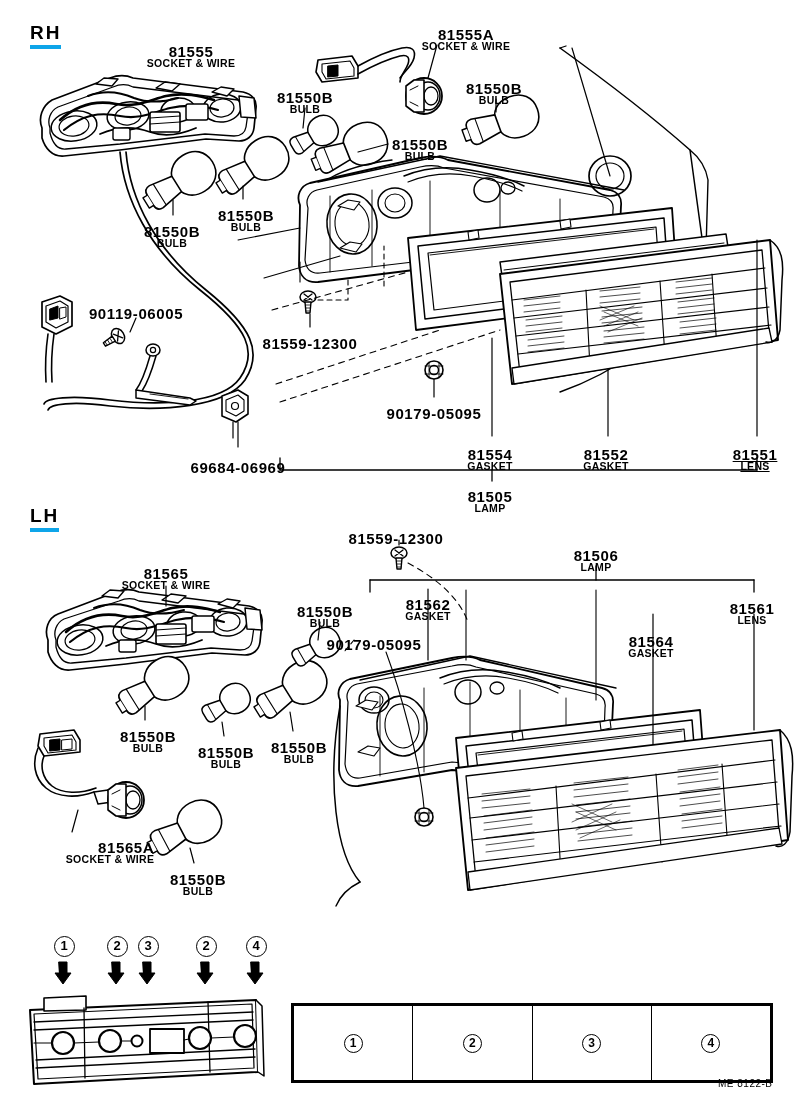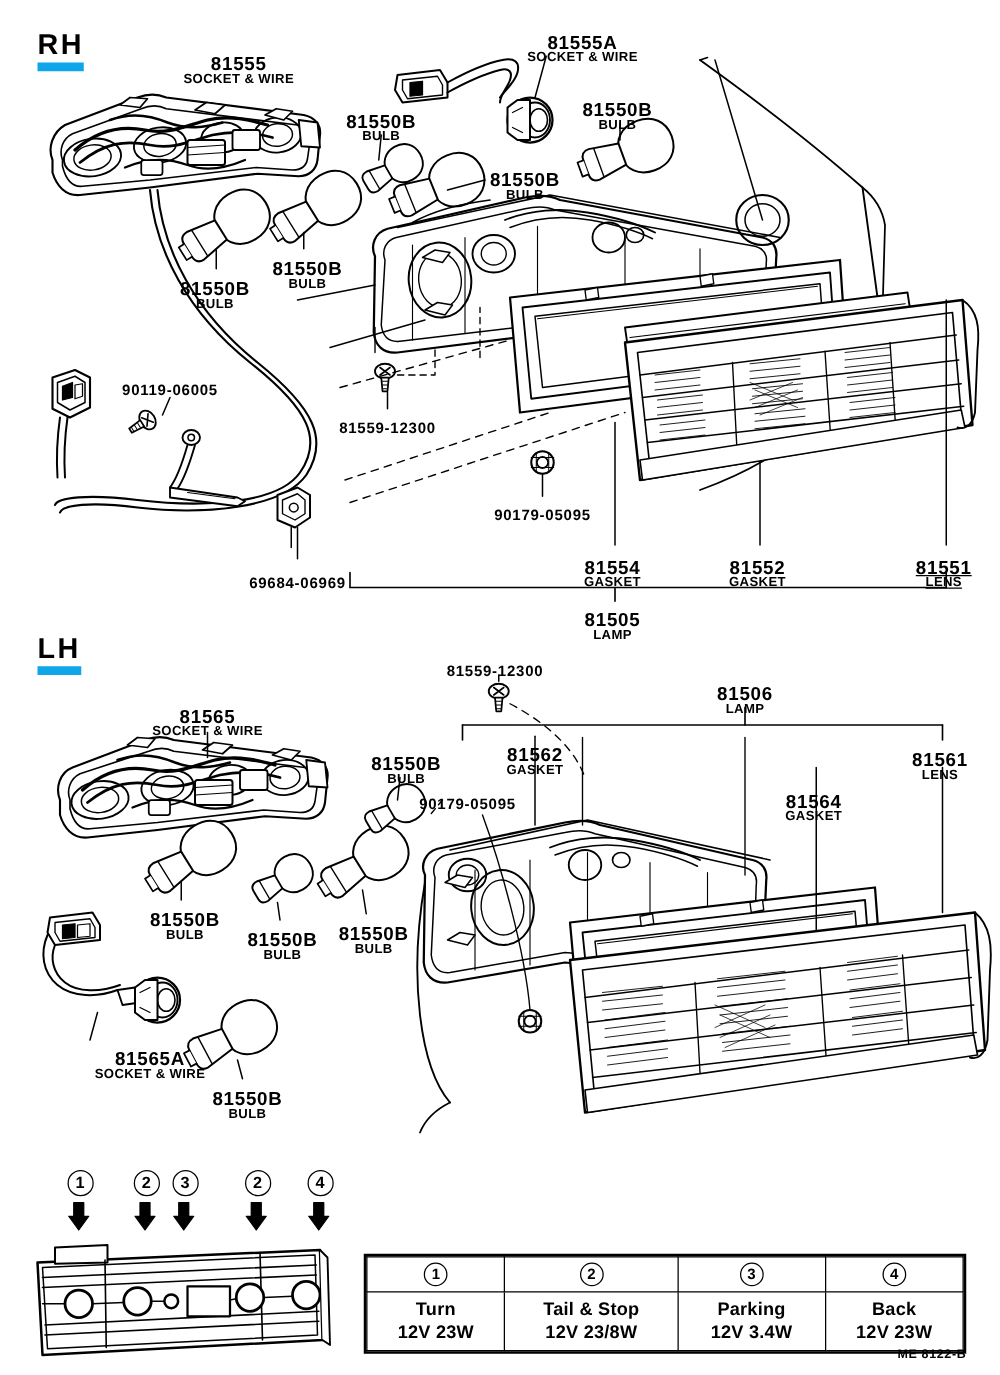--- a/index.html
+++ b/index.html
@@ -39,33 +39,33 @@
     font-weight: bold;
     letter-spacing: 0.6px;
   }
   .lbl .sub {
     display: block;
     font-size: 10.5px;
     font-weight: bold;
     letter-spacing: 0.3px;
     margin-top: -1px;
   }
-  .lbl.single .pn { font-size: 12px; text-align: right; }
+  .lbl.single .pn { font-size: 15px; text-align: right; }
   .sect {
     position: absolute;
-    font-size: 23px;
+    font-size: 19px;
     font-weight: bold;
     letter-spacing: 2px;
-    border-bottom: 7px solid #0ea5e9;
+    border-bottom: 4px solid #0ea5e9;
     padding-bottom: 1px;
   }
   .code {
     position: absolute;
     font-size: 10px;
-    font-weight: bold;
+    font-weight: normal;
     letter-spacing: 0.5px;
   }
   
   #legend {
     position: absolute;
     left: 291px; top: 1003px;
     width: 478px; height: 76px;
     border: 2px solid #000;
     border-collapse: collapse;
     background: #fff;
@@ -683,21 +683,21 @@
         <span class="sub">BULB</span>
       </div>
       <div class="lbl" style="left: 226px; top: 745px; transform: translateX(-50%);">
         <span class="pn">81550B</span>
         <span class="sub">BULB</span>
       </div>
       <div class="lbl" style="left: 299px; top: 740px; transform: translateX(-50%);">
         <span class="pn">81550B</span>
         <span class="sub">BULB</span>
       </div>
-      <div class="lbl" style="left: 120px; top: 840px; transform: translateX(-50%);">
+      <div class="lbl" style="left: 110px; top: 840px; transform: translateX(-50%); text-align: right;">
         <span class="pn">81565A</span>
         <span class="sub">SOCKET &amp; WIRE</span>
       </div>
       <div class="lbl" style="left: 198px; top: 872px; transform: translateX(-50%);">
         <span class="pn">81550B</span>
         <span class="sub">BULB</span>
       </div>
     </div>
 
   <div id="callout-layer">
@@ -710,37 +710,19 @@
 
   <div id="legend">
     <table>
       <tbody>
           <tr class="hdr" id="legend-hdr-row">
             <td><span class="circnum">1</span></td>
             <td><span class="circnum">2</span></td>
             <td><span class="circnum">3</span></td>
             <td><span class="circnum">4</span></td>
           </tr>
-      <tr class="body" id="legend-body-row">
-            <td>
-              <span class="lgname">Turn</span>
-              <span class="lgspec">12V  23W</span>
-            </td>
-            <td>
-              <span class="lgname">Tail &amp; Stop</span>
-              <span class="lgspec">12V  23/8W</span>
-            </td>
-            <td>
-              <span class="lgname">Parking</span>
-              <span class="lgspec">12V  3.4W</span>
-            </td>
-            <td>
-              <span class="lgname">Back</span>
-              <span class="lgspec">12V  23W</span>
-            </td>
-          </tr>
     </tbody>
       </table>
   </div>
 
   <div class="code" style="left:718px; top:1078px;">ME 8122-B</div>
 
 </div>
 
 </body></html>

